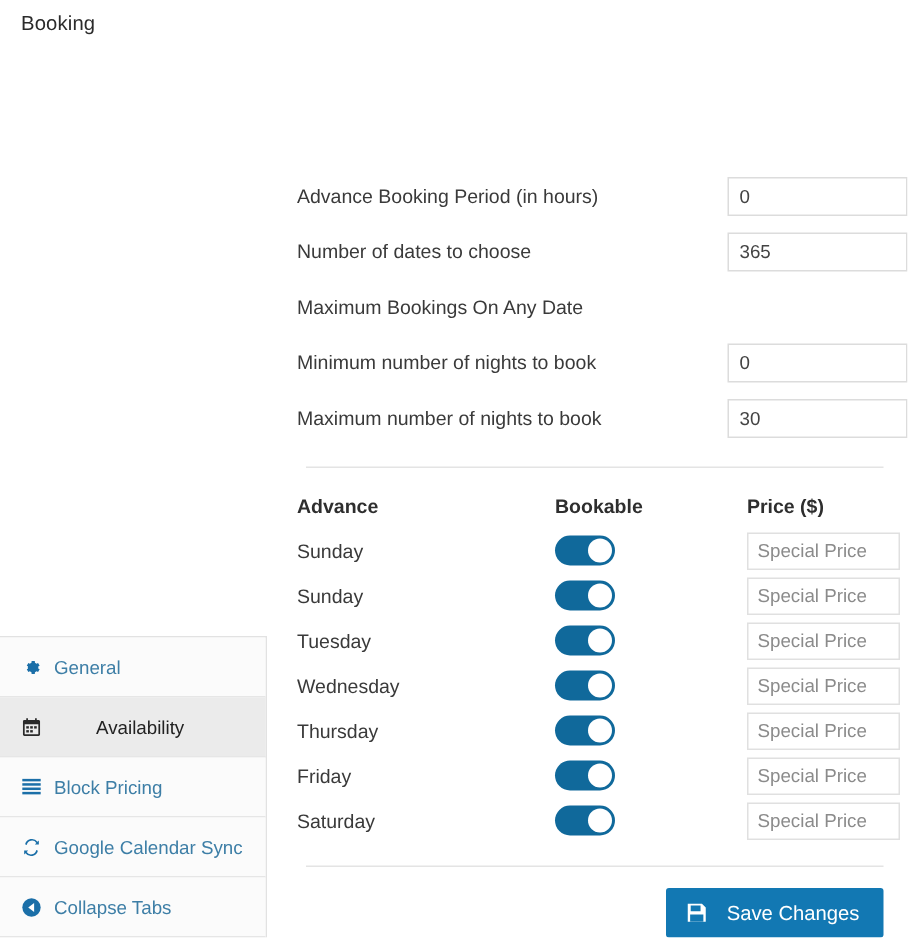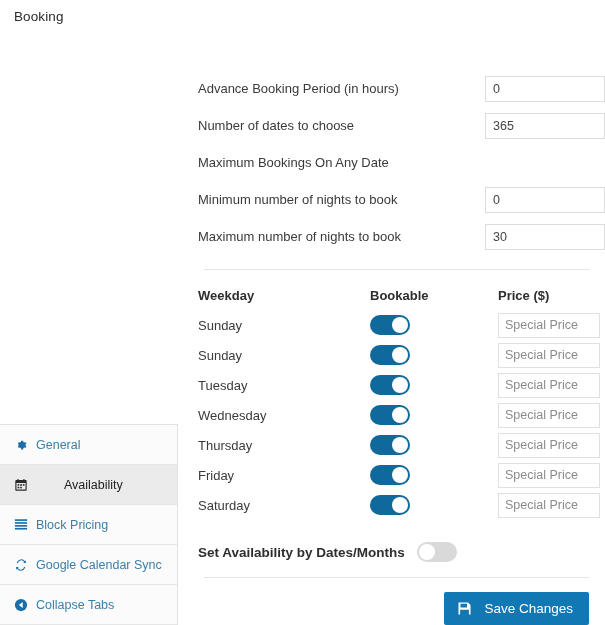--- a/index.html
+++ b/index.html
@@ -314,21 +314,21 @@
     <div class="field-row">
       <span class="field-label">Maximum number of nights to book</span>
       <input class="field-input" type="text" value="30" style="">
     </div>
 
     <div class="divider"></div>
 
     <div class="wk-table">
 
       <div class="wk-row wk-head">
-        <div class="wk-c1">Weekday</div>
+        <div class="wk-c1">Advance</div>
         <div class="wk-c2">Bookable</div>
         <div class="wk-c3">Price ($)</div>
       </div>
 
       <div class="wk-row">
         <div class="wk-c1 wk-day">Sunday</div>
         <div class="wk-c2">
           <span class="toggle"><span class="knob"></span></span>
         </div>
         <div class="wk-c3">
@@ -391,26 +391,20 @@
         <div class="wk-c2">
           <span class="toggle"><span class="knob"></span></span>
         </div>
         <div class="wk-c3">
           <input class="price-input" type="text" placeholder="Special Price" style="">
         </div>
       </div>
 
     </div>
 
-    <div class="avail-row">
-      <span class="avail-label">Set Availability by Dates/Months</span>
-      <span class="toggle off">
-          <span class="knob"></span>
-        </span>
-    </div>
 
     <div class="divider2"></div>
 
     <div class="save-wrap">
       <button class="save-btn">
         <span class="save-ico">
           <svg width="15" height="15" viewBox="0 0 16 16" fill="#ffffff">
             <path d="M1.6 1.6h10.1l2.7 2.7v10.1H1.6V1.6zm2.1 1.3v4h7V2.9h-7zm-.4 6.3v5.1h9.4V9.2H3.3z"></path>
             <rect x="8.6" y="3.4" width="1.7" height="2.6" fill="#1278b3"></rect>
             <rect x="4.6" y="10.4" width="6.8" height="1" fill="#1278b3"></rect>

